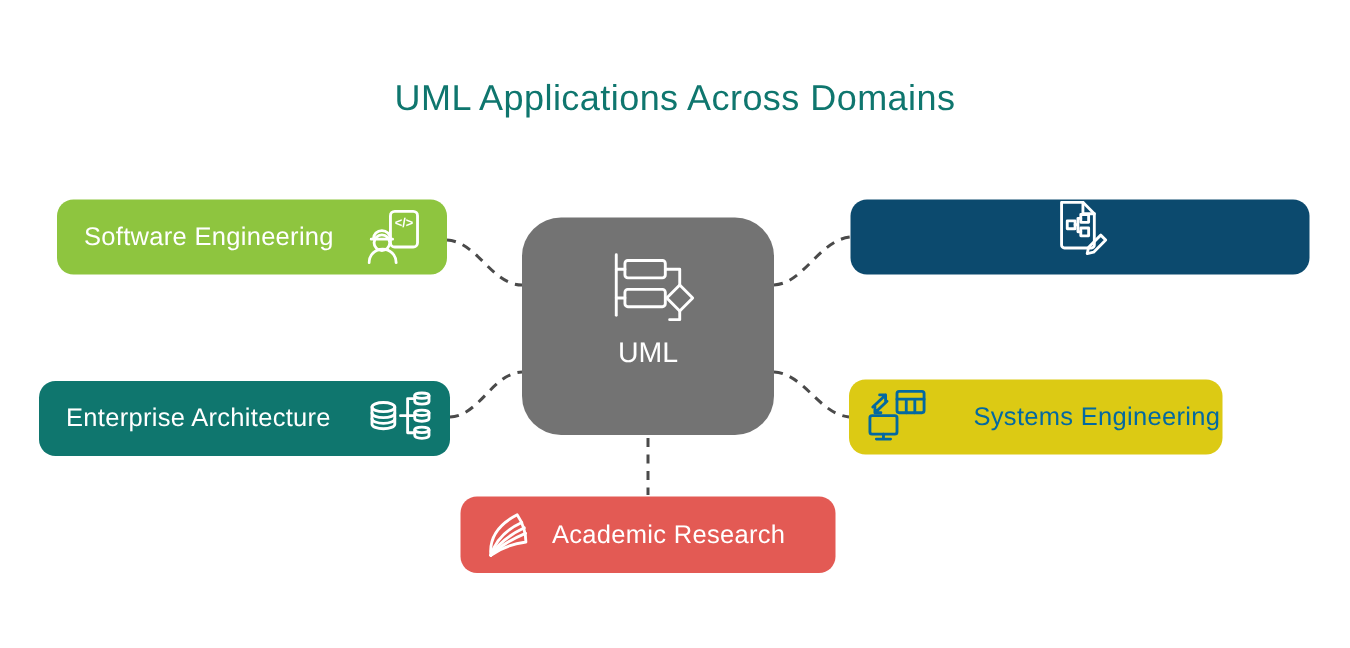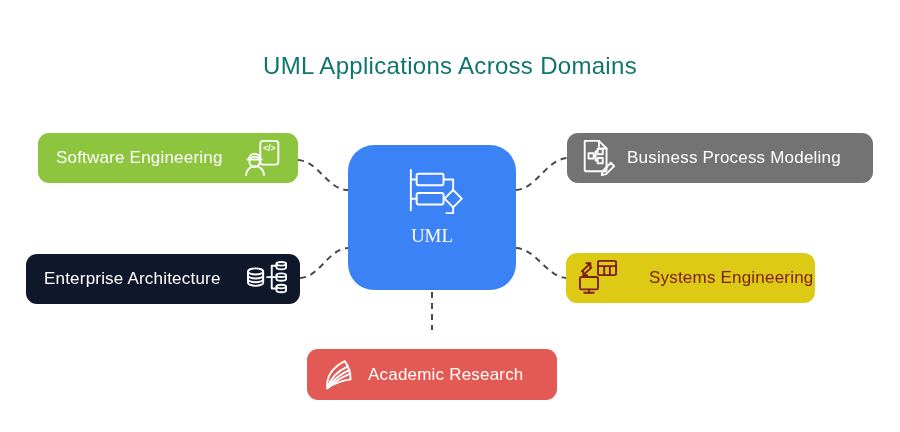--- a/index.html
+++ b/index.html
@@ -41,21 +41,21 @@
   <svg class="connectors" viewBox="0 0 900 432">
     <g fill="none" stroke-width="2" stroke-dasharray="6 5" style="stroke: rgb(74, 74, 74);">
       <path d="M298,160 C318,161 328,190 348,190"></path>
       <path d="M516,190 C536,189 546,160 567,158"></path>
       <path d="M300,278 C320,277 328,249 348,248"></path>
       <path d="M516,248 C536,249 546,276 566,278"></path>
       <path d="M432,292 L432,330"></path>
     </g>
   </svg>
 
-  <div class="center-node" style="background-color: #3b82f6; color: rgb(255, 255, 255); font-family: Liberation Serif, serif;">
+  <div class="center-node" style="background-color: #737373; color: rgb(255, 255, 255);">
     <svg width="62" height="50" viewBox="0 0 64 52" class="icon-stroke">
       <path d="M10,4 V46"></path>
       <path d="M10,14 H16 M10,34 H16"></path>
       <rect x="16" y="8" width="28" height="12" rx="2"></rect>
       <rect x="16" y="28" width="28" height="12" rx="2"></rect>
       <path d="M44,14 H54 V25"></path>
       <path d="M54,25 L63,34 L54,43 L45,34 Z"></path>
       <path d="M54,43 V49 H47"></path>
     </svg>
     <div class="center-label">
@@ -67,34 +67,34 @@
     <span class="label">Software Engineering</span>
     <svg width="42" height="38" viewBox="0 0 44 40" class="icon-stroke">
       <rect x="16" y="2" width="19" height="25" rx="3"></rect>
       <text x="25.5" y="13" font-size="9" font-weight="bold" fill="currentColor" stroke="none" text-anchor="middle" font-family="Liberation Sans, sans-serif">&lt;/&gt;</text>
       <circle cx="10" cy="24" r="5.5"></circle>
       <path d="M2.5,21.5 H17.5 M4,21.5 a6,6 0 0 1 12,0"></path>
       <path d="M1,38 a9.5,9.5 0 0 1 19,0"></path>
     </svg>
   </div>
 
-  <div class="node gap" id="n-bpm" style="background-color: #737373; color: rgb(255, 255, 255);">
+  <div class="node gap" id="n-bpm" style="background-color: #0c4a6e; color: rgb(255, 255, 255); flex-direction: column;">
     <svg width="38" height="38" viewBox="0 0 40 40" class="icon-stroke">
       <path d="M6,2 H21 L29,10 V32 a2,2 0 0 1 -2,2 H8 a2,2 0 0 1 -2,-2 Z"></path>
       <path d="M21,2 V10 H29"></path>
       <rect x="10" y="15" width="5.5" height="5.5"></rect>
       <rect x="19.5" y="10.5" width="5.5" height="5.5"></rect>
       <rect x="19.5" y="20" width="5.5" height="5.5"></rect>
       <path d="M15.5,17.7 H17.5 V13.2 H19.5 M17.5,17.7 V22.7 H19.5"></path>
       <path d="M25,33.5 L33.5,25 L37,28.5 L28.5,37 L24,38 Z"></path>
     </svg>
     <span class="label">Business Process Modeling</span>
   </div>
 
-  <div class="node spread" id="n-ea" style="background-color: #0f172a; color: rgb(255, 255, 255);">
+  <div class="node spread" id="n-ea" style="background-color: #0f766e; color: rgb(255, 255, 255);">
     <span class="label">Enterprise Architecture</span>
     <svg width="44" height="38" viewBox="0 0 46 40" class="icon-stroke">
       <ellipse cx="11" cy="12" rx="8" ry="3.2"></ellipse>
       <path d="M3,12 V24 a8,3.2 0 0 0 16,0 V12"></path>
       <path d="M3,16.2 a8,3.2 0 0 0 16,0 M3,20.2 a8,3.2 0 0 0 16,0"></path>
       <path d="M23,18 H28 M28,6 V30 M28,6 H33 M28,18 H33 M28,30 H33"></path>
       <g>
         <ellipse cx="38" cy="4" rx="5" ry="1.9"></ellipse>
           <path d="M33,4 V8 a5,1.9 0 0 0 10,0 V4"></path>
       </g>
@@ -102,33 +102,33 @@
         <ellipse cx="38" cy="4" rx="5" ry="1.9"></ellipse>
           <path d="M33,4 V8 a5,1.9 0 0 0 10,0 V4"></path>
       </g>
       <g transform="translate(0,24)">
         <ellipse cx="38" cy="4" rx="5" ry="1.9"></ellipse>
           <path d="M33,4 V8 a5,1.9 0 0 0 10,0 V4"></path>
       </g>
     </svg>
   </div>
 
-  <div class="node gap" id="n-sys" style="background-color: rgb(220, 202, 20); color: #7f1d1d; gap: 31px;">
+  <div class="node gap" id="n-sys" style="background-color: rgb(220, 202, 20); color: #0369a1; gap: 31px;">
     <svg width="40" height="38" viewBox="0 0 42 40" class="icon-stroke">
       <rect x="21" y="2" width="19" height="15" rx="1.5"></rect>
       <path d="M21,7.5 H40 M27.5,7.5 V17 M33.5,7.5 V17"></path>
       <path d="M4,13 L13,4.5 M13,4.5 H8.8 M13,4.5 V8.7"></path>
       <path d="M14,9 L5.5,17 M5.5,17 H9.7 M5.5,17 V12.8"></path>
       <rect x="2" y="19" width="19" height="13" rx="1.5"></rect>
       <path d="M11.5,32 V35 M6.5,35.5 H16.5"></path>
     </svg>
     <span class="label">Systems Engineering</span>
   </div>
 
-  <div class="node gap" id="n-ar" style="background-color: rgb(227, 90, 84); color: rgb(255, 255, 255); margin-top: 18px;">
+  <div class="node gap" id="n-ar" style="background-color: rgb(227, 90, 84); color: rgb(255, 255, 255);">
     <svg width="38" height="38" viewBox="0 0 40 40" class="icon-stroke">
       <g transform="rotate(-12 20 20)">
         <path d="M5,31 Q7,13 29,7 Q33,17 31,27 Q16,26 5,31 Z"></path>
         <path d="M5,31 Q13,17 31,13"></path>
         <path d="M5,31 Q15,21 32,17"></path>
         <path d="M5,31 Q16,24 32,21"></path>
       </g>
     </svg>
     <span class="label">Academic Research</span>
   </div>

